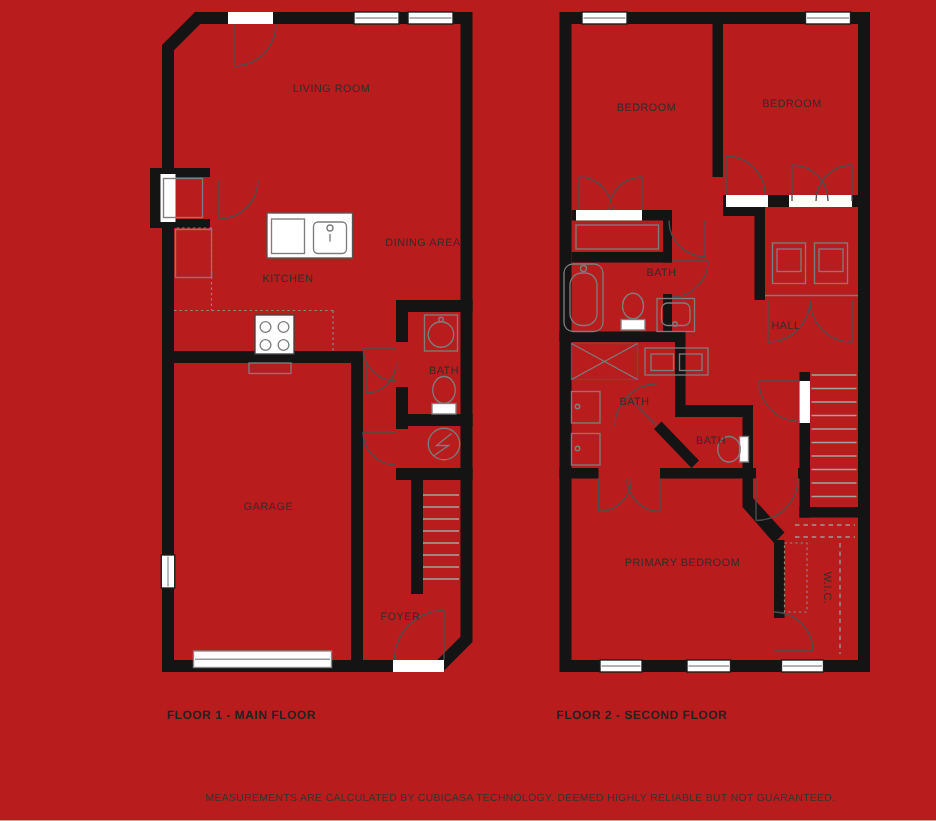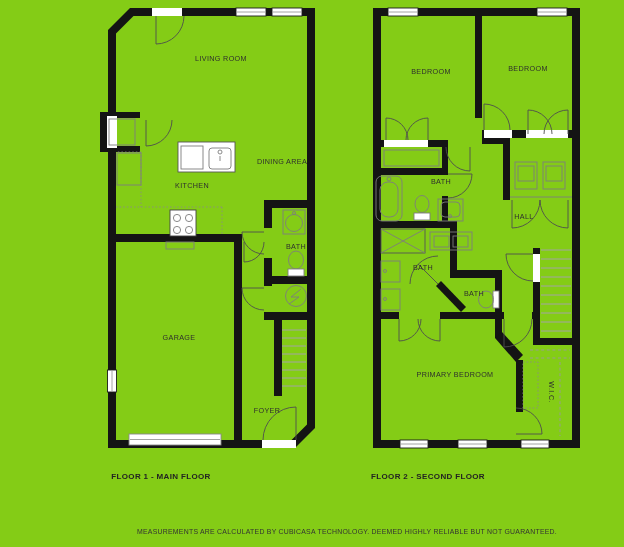--- a/index.html
+++ b/index.html
@@ -1,16 +1,16 @@
 <!DOCTYPE html>
 <html><head>
 <meta charset="utf-8">
 <style>
   html,body{margin:0;padding:0;background:#ffffff;}
-  .page{position:relative;width:624px;height:547px;background:#84cc16;overflow:hidden;
+  .page{position:relative;width:624px;height:547px;background:#b91c1c;overflow:hidden;
         font-family:"Liberation Sans", sans-serif;}
   svg{display:block;}
   .wall{fill:#141414;stroke:none;}
   .opening{fill:#ffffff;}
   .win{fill:#ffffff;stroke:#1c1c1c;stroke-width:0.9;}
   .winline{stroke:#9a9a9a;stroke-width:0.9;fill:none;}
   .door{stroke:#4e4e4e;stroke-width:0.9;fill:none;}
   .fix{stroke:#7d7d7d;stroke-width:0.9;fill:#ffffff;}
   .fixd{stroke:#7d7d7d;stroke-width:0.9;fill:none;}
   .tread{stroke:#a3a3a3;stroke-width:1;fill:none;}

